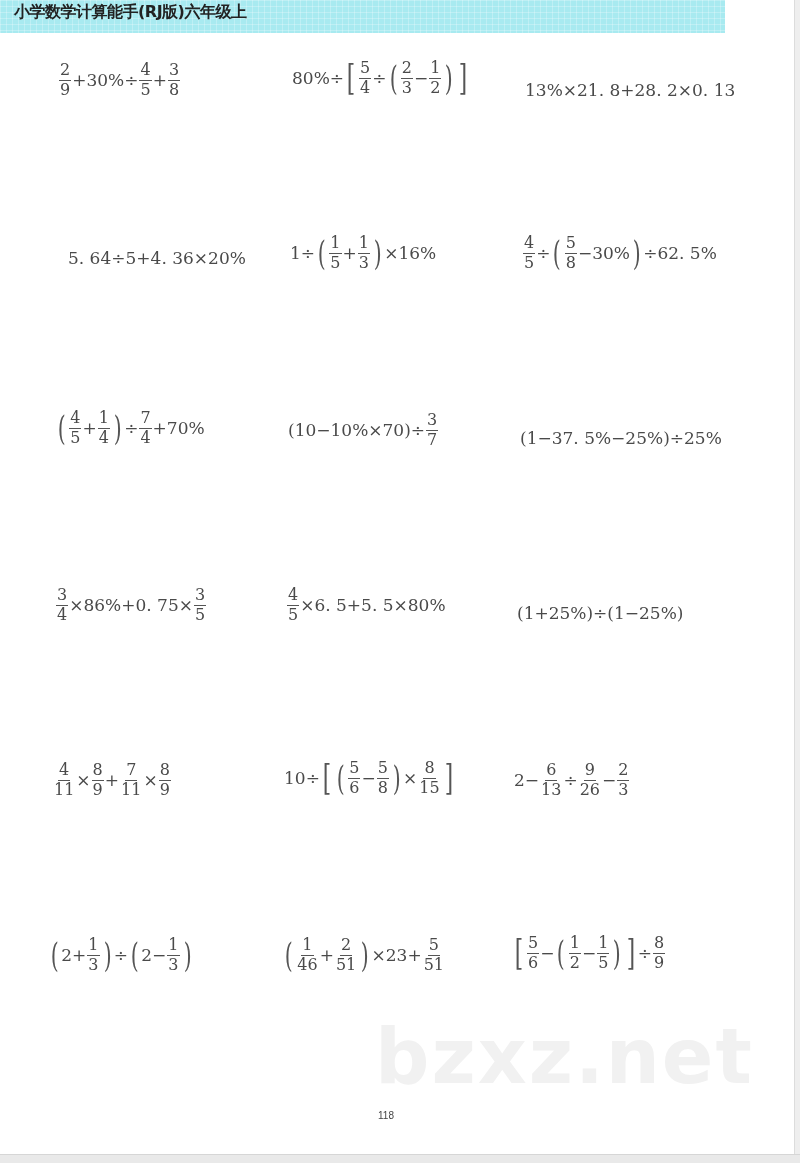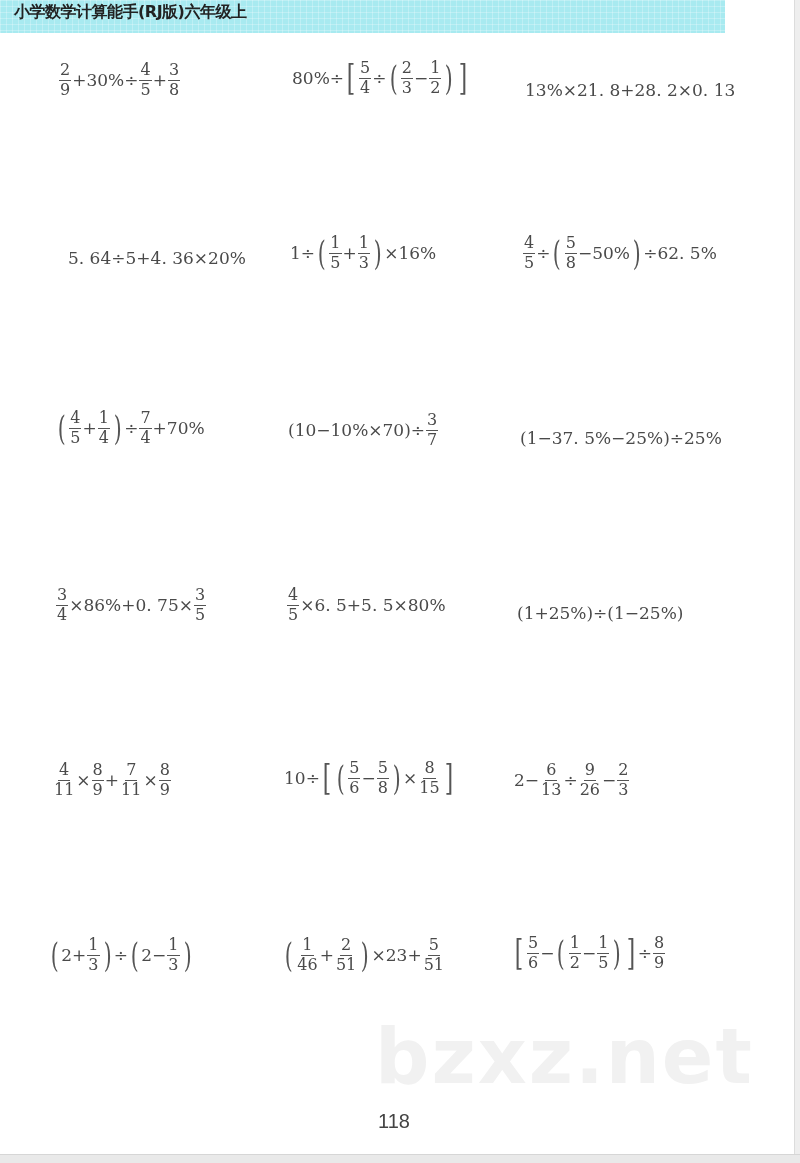--- a/index.html
+++ b/index.html
@@ -43,21 +43,21 @@
     .frac .den { padding: 1px 1px 0; }
     .paren { font-size: 34px; font-weight: 200; line-height: 1; transform: scaleX(0.6); display: inline-block; color:#555; }
     .brack { font-size: 36px; font-weight: 200; line-height: 1; transform: scaleX(0.6); display: inline-block; color:#555; }
     .watermark {
       position: absolute; left: 375px; top: 1012px;
       font-family: "DejaVu Sans", "Liberation Sans", sans-serif;
       font-size: 76px; font-weight: bold; color: #f1f1f1; letter-spacing: 2px;
     }
     .page-number {
       position: absolute; left: 378px; top: 1110px;
-      font-family: "Liberation Sans", sans-serif; font-size: 20px; color: #444;
+      font-family: "Liberation Sans", sans-serif; font-size: 10px; color: #444;
     }
   </style>
 </head>
 <body>
 
 <div class="header">
   <span class="header-title">小学数学计算能手(RJ版)六年级上</span>
 </div>
 <div class="right-edge"></div>
 <div class="bottom-edge"></div>
@@ -129,21 +129,21 @@
   <span class="frac">
       <span class="num">4</span>
       <span class="den">5</span>
     </span>
   <span>÷</span>
   <span class="paren">(</span>
   <span class="frac">
       <span class="num">5</span>
       <span class="den">8</span>
     </span>
-  <span>−50%</span>
+  <span>−30%</span>
   <span class="paren">)</span>
   <span>÷62. 5%</span>
 </div>
 
 <div class="problem" style="left:55px;top:410px;">
   <span class="paren">(</span>
   <span class="frac">
       <span class="num">4</span>
       <span class="den">5</span>
     </span>

